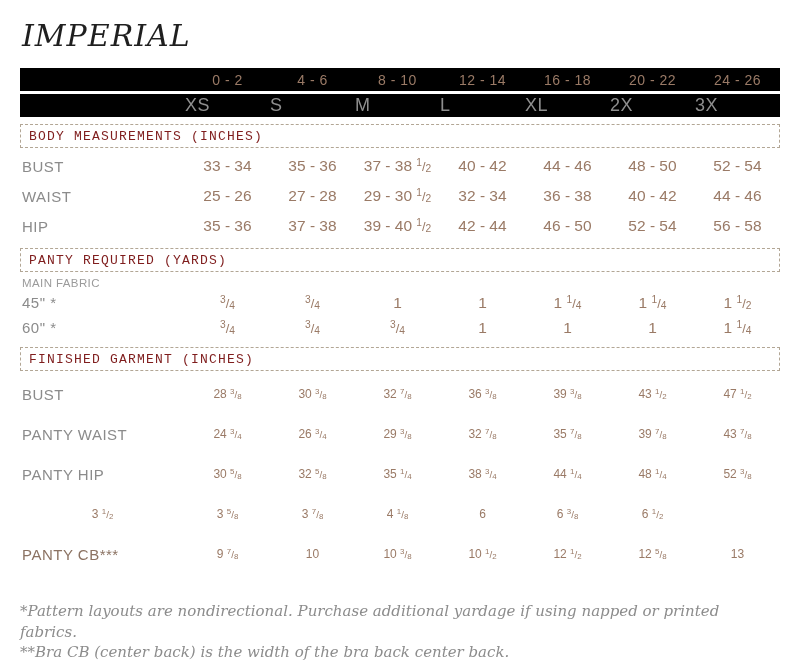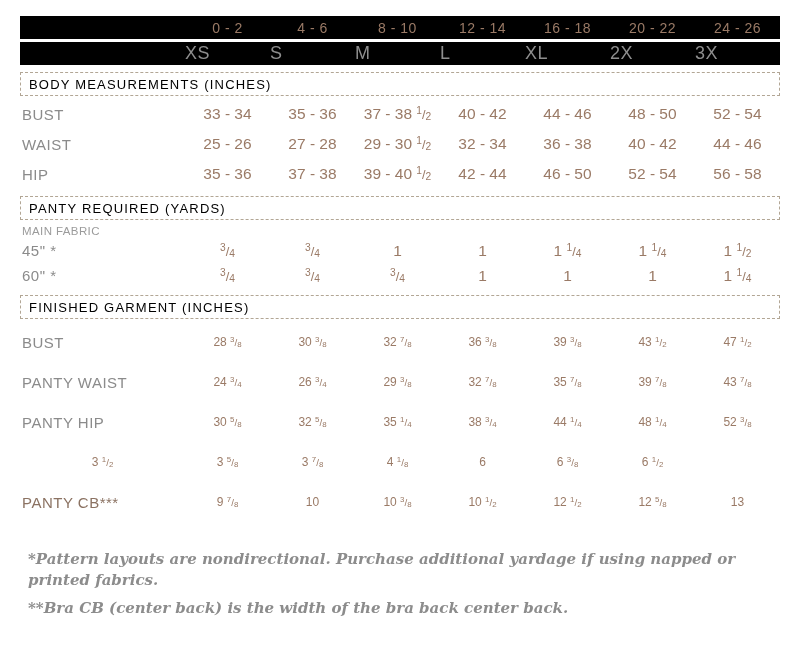--- a/index.html
+++ b/index.html
@@ -29,24 +29,24 @@
   
   .band{background:#000000;height:23px;margin-bottom:3px;}
   .size-range{color:#9a7a66;font-size:14px;text-align:center;letter-spacing:0.5px;}
   .size-code{color:#8e8e8e;font-size:18px;text-align:left;letter-spacing:0.5px;}
 
   
   .section-box{
     border:1px dashed #b2a695;
     margin:7px 0 3px 0;
     padding:4px 8px 3px 8px;
-    font-family:Liberation Sans, sans-serif;
+    font-family:Liberation Mono, monospace;
     font-size:13px;
     letter-spacing:1.2px;
-    color:#000000;
+    color:#7f1d1d;
   }
 
   .subheading{
     color:#9b9b9b;
     font-size:11.5px;
     letter-spacing:0.4px;
     margin:5px 0 0 2px;
     line-height:13px;
   }
 
@@ -76,27 +76,28 @@
   .cell-value .slash{font-size:82%;}
 
   .footnotes{
     margin-top:27px;
     font-family:"DejaVu Serif", serif;
     font-style:italic;
     color:#8c8c8c;
     font-size:15px;
     line-height:1.38;
   }
-  .footnotes p{margin:8px;font-weight:bold;}
+  .footnotes p{margin:0;}
 </style>
 </head>
 <body>
 
 <div class="page">
 
+  <h1 class="title">IMPERIAL</h1>
 
   <div class="grid-row band">
     <div></div>
     <div class="size-range">0 - 2</div>
     <div class="size-range">4 - 6</div>
     <div class="size-range">8 - 10</div>
     <div class="size-range">12 - 14</div>
     <div class="size-range">16 - 18</div>
     <div class="size-range">20 - 22</div>
     <div class="size-range">24 - 26</div>

